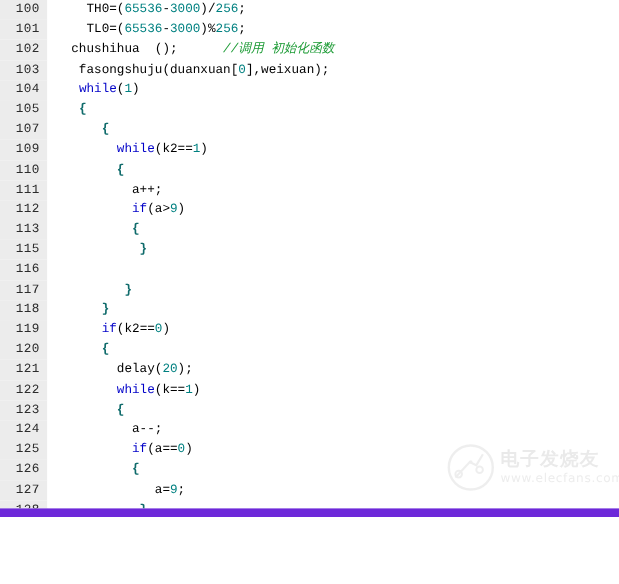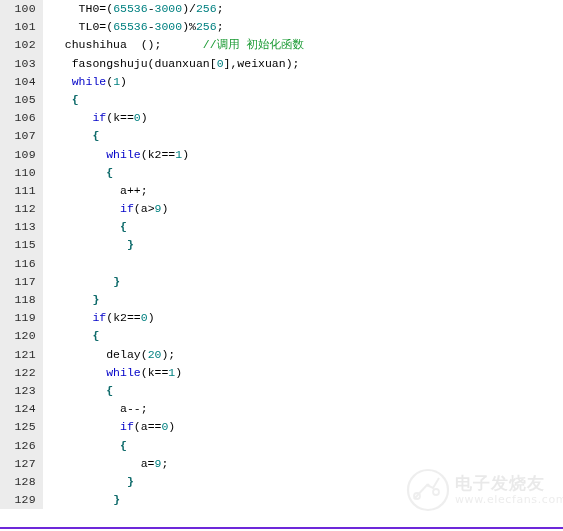--- a/index.html
+++ b/index.html
@@ -3,24 +3,24 @@
 <meta charset="utf-8">
 <style>
   html, body {
     margin: 0;
     padding: 0;
     background: #ffffff;
   }
   #page {
     position: relative;
     width: 563px;
-    height: 529px;
+    height: 470px;
     background: #ffffff;
     overflow: hidden;
-    border-bottom: 2px solid #6d28d9;
+    border-bottom: 8px solid #6d28d9;
     box-sizing: border-box;
   }
   #code-listing {
     position: absolute;
     left: 0;
     top: 0;
     width: 563px;
   }
   .code-line {
     display: flex;
@@ -46,21 +46,21 @@
   .code-text {
     flex: 1;
     padding-left: 8px;
     color: #000000;
     background: #ffffff;
     box-sizing: border-box;
   }
   .kw   { color: #0000c8; font-weight: normal; }
   .num  { color: #008080; }
   .brc  { color: #0f6b6b; font-weight: bold; }
-  .cmt  { color: #1a9a33; }
+  .cmt  { color: #1a9a33; font-style: italic; }
   .pln  { color: #000000; }
 
   
   #watermark {
     position: absolute;
     right: 8px;
     bottom: 8px;
     width: 150px;
     height: 58px;
     display: flex;
@@ -101,21 +101,20 @@
 
 <div id="page">
 
   <div id="code-listing">
       <div class="code-line"><div class="gutter">100</div><div class="code-text"><span class="pln">    TH0=</span><span class="pln">(</span><span class="num">65536</span><span class="pln">-</span><span class="num">3000</span><span class="pln">)/</span><span class="num">256</span><span class="pln">;</span></div></div>
       <div class="code-line"><div class="gutter">101</div><div class="code-text"><span class="pln">    TL0=</span><span class="pln">(</span><span class="num">65536</span><span class="pln">-</span><span class="num">3000</span><span class="pln">)%</span><span class="num">256</span><span class="pln">;</span></div></div>
       <div class="code-line"><div class="gutter">102</div><div class="code-text"><span class="pln">  chushihua  ();      </span><span class="cmt">//调用 初始化函数</span></div></div>
       <div class="code-line"><div class="gutter">103</div><div class="code-text"><span class="pln">   fasongshuju(duanxuan[</span><span class="num">0</span><span class="pln">],weixuan);</span></div></div>
       <div class="code-line"><div class="gutter">104</div><div class="code-text"><span class="pln">   </span><span class="kw">while</span><span class="pln">(</span><span class="num">1</span><span class="pln">)</span></div></div>
       <div class="code-line"><div class="gutter">105</div><div class="code-text"><span class="pln">   </span><span class="brc">{</span></div></div>
-      <div class="code-line"><div class="gutter">106</div><div class="code-text"><span class="pln">      </span><span class="kw">if</span><span class="pln">(k==</span><span class="num">0</span><span class="pln">)</span></div></div>
       <div class="code-line"><div class="gutter">107</div><div class="code-text"><span class="pln">      </span><span class="brc">{</span></div></div>
       <div class="code-line"><div class="gutter">109</div><div class="code-text"><span class="pln">        </span><span class="kw">while</span><span class="pln">(k2==</span><span class="num">1</span><span class="pln">)</span></div></div>
       <div class="code-line"><div class="gutter">110</div><div class="code-text"><span class="pln">        </span><span class="brc">{</span></div></div>
       <div class="code-line"><div class="gutter">111</div><div class="code-text"><span class="pln">          a++;</span></div></div>
       <div class="code-line"><div class="gutter">112</div><div class="code-text"><span class="pln">          </span><span class="kw">if</span><span class="pln">(a&gt;</span><span class="num">9</span><span class="pln">)</span></div></div>
       <div class="code-line"><div class="gutter">113</div><div class="code-text"><span class="pln">          </span><span class="brc">{</span></div></div>
       <div class="code-line"><div class="gutter">115</div><div class="code-text"><span class="pln">           </span><span class="brc">}</span></div></div>
       <div class="code-line"><div class="gutter">116</div><div class="code-text">&nbsp;</div></div>
       <div class="code-line"><div class="gutter">117</div><div class="code-text"><span class="pln">         </span><span class="brc">}</span></div></div>
       <div class="code-line"><div class="gutter">118</div><div class="code-text"><span class="pln">      </span><span class="brc">}</span></div></div>

